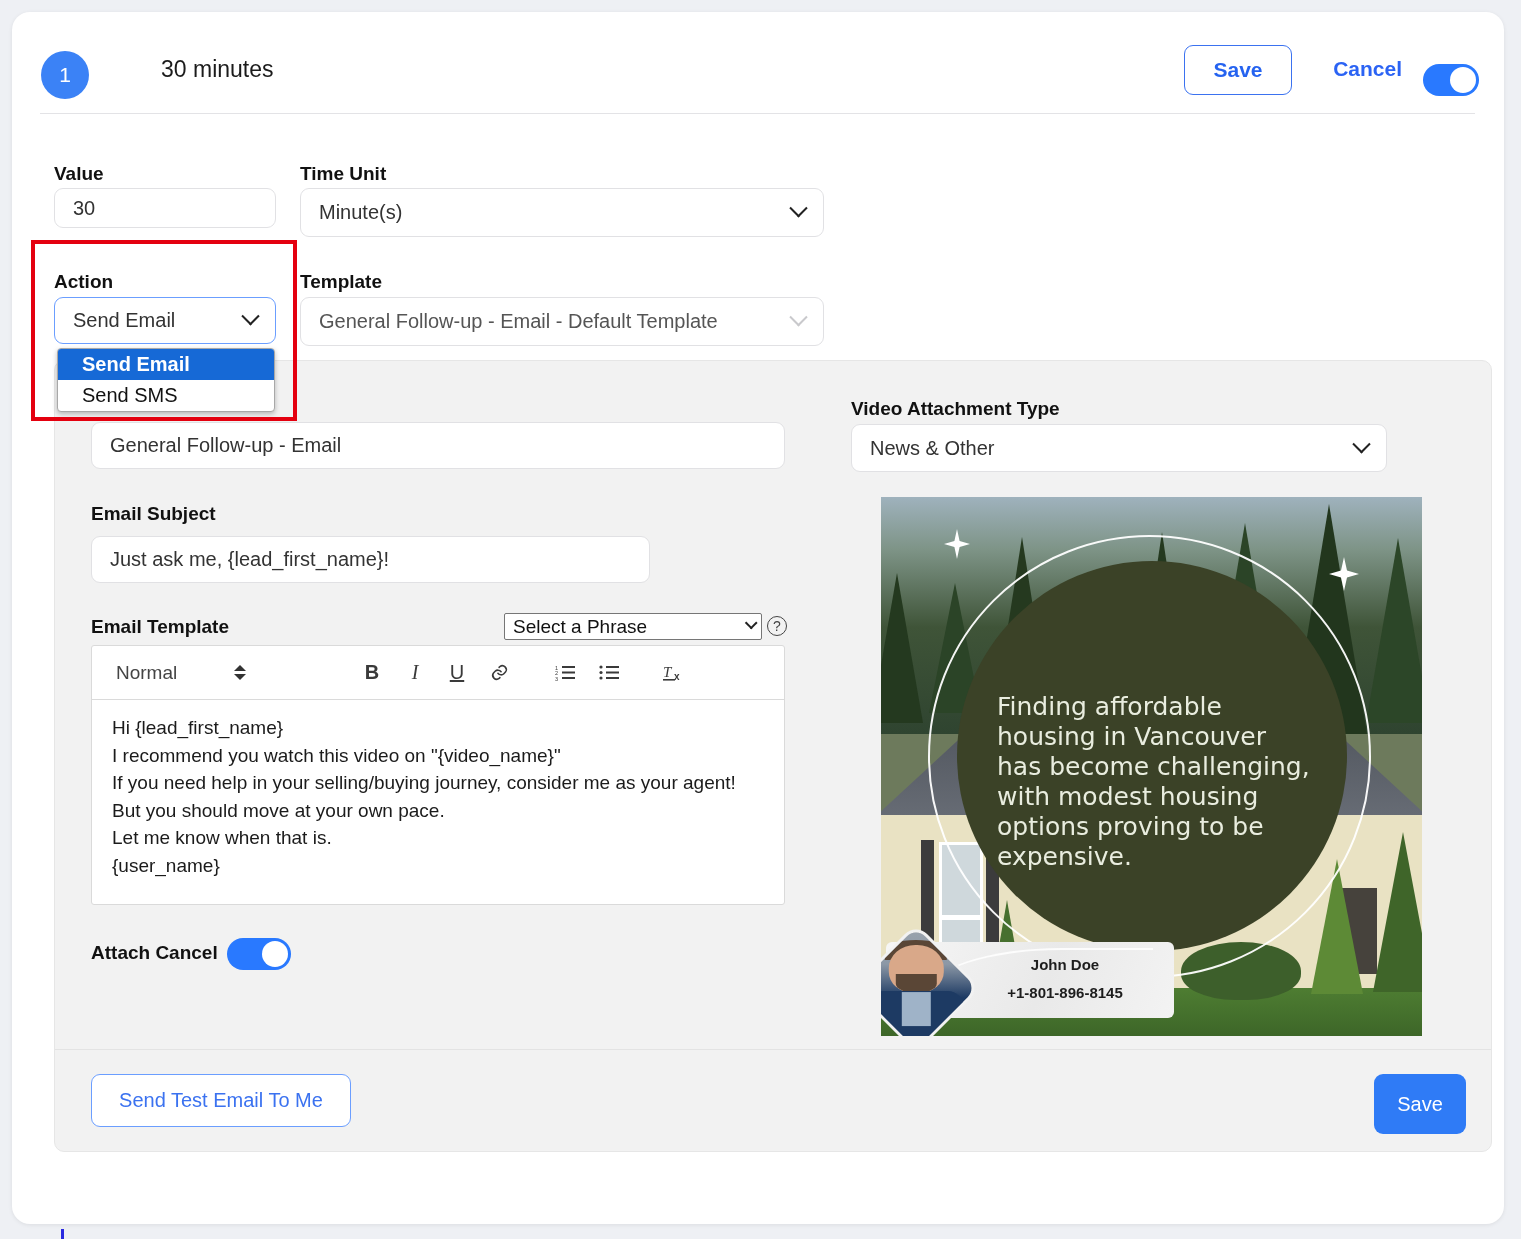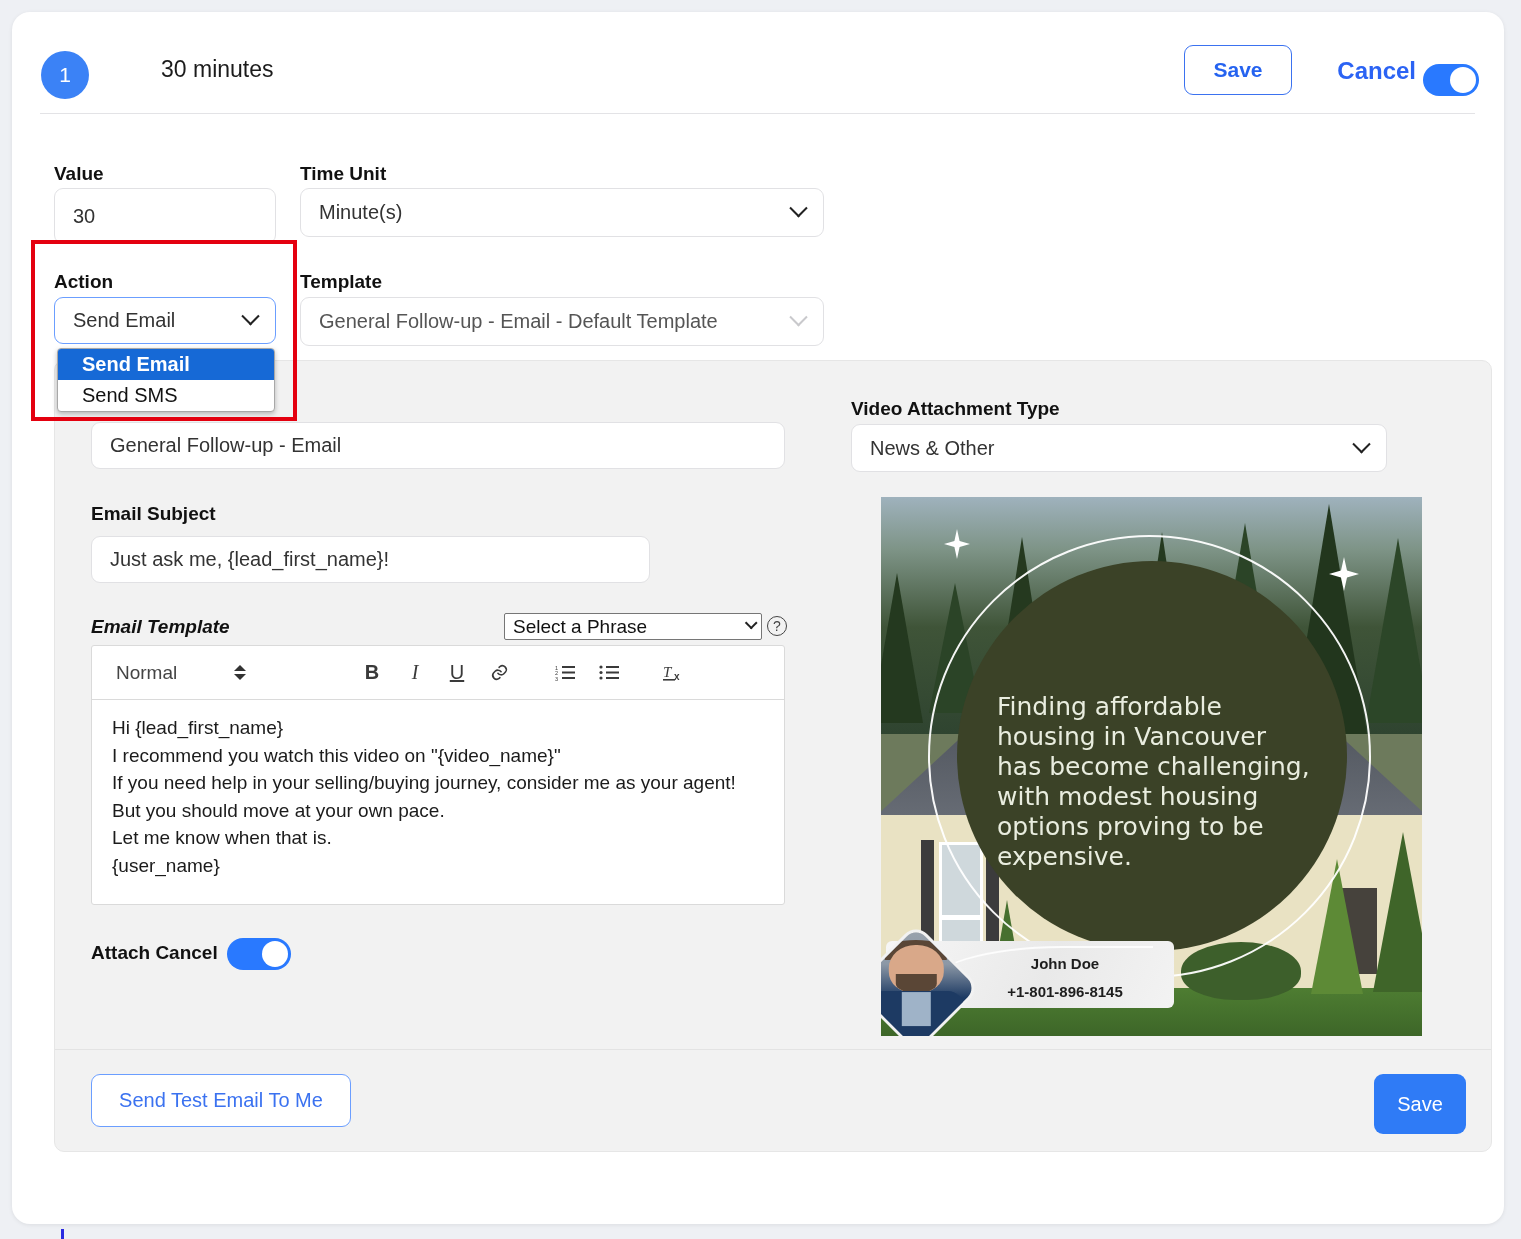--- a/index.html
+++ b/index.html
@@ -48,22 +48,22 @@
   .btn-save-outline {
     position: absolute; right: 212px; top: 33px;
     width: 108px; height: 50px;
     border: 1.6px solid #3b72f0; border-radius: 9px;
     background: #fff; color: #2563f0;
     font-size: 21px; font-weight: bold;
     display: flex; align-items: center; justify-content: center;
     cursor: pointer;
   }
   .btn-cancel {
-    position: absolute; right: 88px; top: 45px;
-    color: #2b63f4; font-size: 24px; font-weight: bold;
+    position: absolute; right: 102px; top: 45px;
+    color: #2b63f4; font-size: 21px; font-weight: bold;
     cursor: pointer;
   }
   .toggle {
     border-radius: 999px; background: #2979ff;
     position: relative; cursor: pointer; display: inline-block;
   }
   .toggle .knob {
     position: absolute; background: #fff; border-radius: 50%;
     top: 50%; transform: translateY(-50%);
   }
@@ -81,21 +81,21 @@
     display: flex; align-items: center; padding: 0 18px;
   }
   .fld.sel { justify-content: space-between; }
   .chev {
     width: 13px; height: 13px;
     border-right: 2.4px solid #222; border-bottom: 2.4px solid #222;
     transform: rotate(45deg) translate(-3px,-3px);
   }
   .chev.light { border-color: #c9c9cc; }
 
-  #value-field   { left: 42px;  top: 176px; width: 222px; height: 56px; }
+  #value-field   { left: 42px;  top: 176px; width: 222px; height: 40px; }
   #lbl-value     { left: 42px;  top: 151px; }
   #lbl-timeunit  { left: 288px; top: 151px; }
   #timeunit-field{ left: 288px; top: 176px; width: 524px; height: 49px; }
 
   #lbl-action    { left: 42px;  top: 259px; }
   #action-select {
     left: 42px; top: 285px; width: 222px; height: 47px;
     border: 1.4px solid #6b9eff;
   }
   #lbl-template  { left: 288px; top: 259px; }
@@ -132,21 +132,21 @@
   .panel-foot {
     position: absolute; left: 0; bottom: 0;
     width: 100%; height: 102px;
     border-top: 1px solid #e3e3e3;
   }
 
   #lbl-tplname   { left: 79px;  top: 378px; }
   #tplname-field { left: 79px;  top: 410px; width: 694px; height: 47px; }
   #lbl-subject   { left: 79px;  top: 491px; }
   #subject-field { left: 79px;  top: 524px; width: 559px; height: 47px; }
-  #lbl-emailtpl  { left: 79px;  top: 604px; font-style: italic; }
+  #lbl-emailtpl  { left: 79px;  top: 604px; }
 
   .phrase-select {
     position: absolute; left: 492px; top: 601px;
     width: 258px; height: 27px;
     border: 1px solid #767676; border-radius: 2px;
     background: #fff; font-size: 19px; color: #111;
     display: flex; align-items: center; justify-content: space-between;
     padding: 0 6px 0 8px; cursor: pointer;
   }
   .phrase-select .chev { width: 9px; height: 9px; border-width: 2px; transform: rotate(45deg) translate(-2px,-3px); }
@@ -266,22 +266,22 @@
   .v-quote {
     position: absolute; left: 116px; top: 195px; width: 320px;
     color: #e9eddf; font-size: 25px; line-height: 30px;
     font-family: "DejaVu Sans", sans-serif;
   }
   .sparkle {
     position: absolute; background: #fff;
     clip-path: polygon(50% 0%, 60% 40%, 100% 50%, 60% 60%, 50% 100%, 40% 60%, 0% 50%, 40% 40%);
   }
   .vcard {
-    position: absolute; left: 5px; bottom: 28px;
-    width: 288px; height: 67px;
+    position: absolute; left: 5px; bottom: 18px;
+    width: 288px; height: 76px;
     background: linear-gradient(115deg,#f6f6f6,#e9e9e9 55%,#f3f3f3);
     border-radius: 6px;
   }
   .vcard::after {
     content: ""; position: absolute; left: 14%; top: 8%;
     width: 78%; height: 100%;
     border-radius: 60% 0 0 0;
     border-top: 2px solid rgba(255,255,255,.85);
     border-left: 2px solid rgba(255,255,255,.85);
   }

